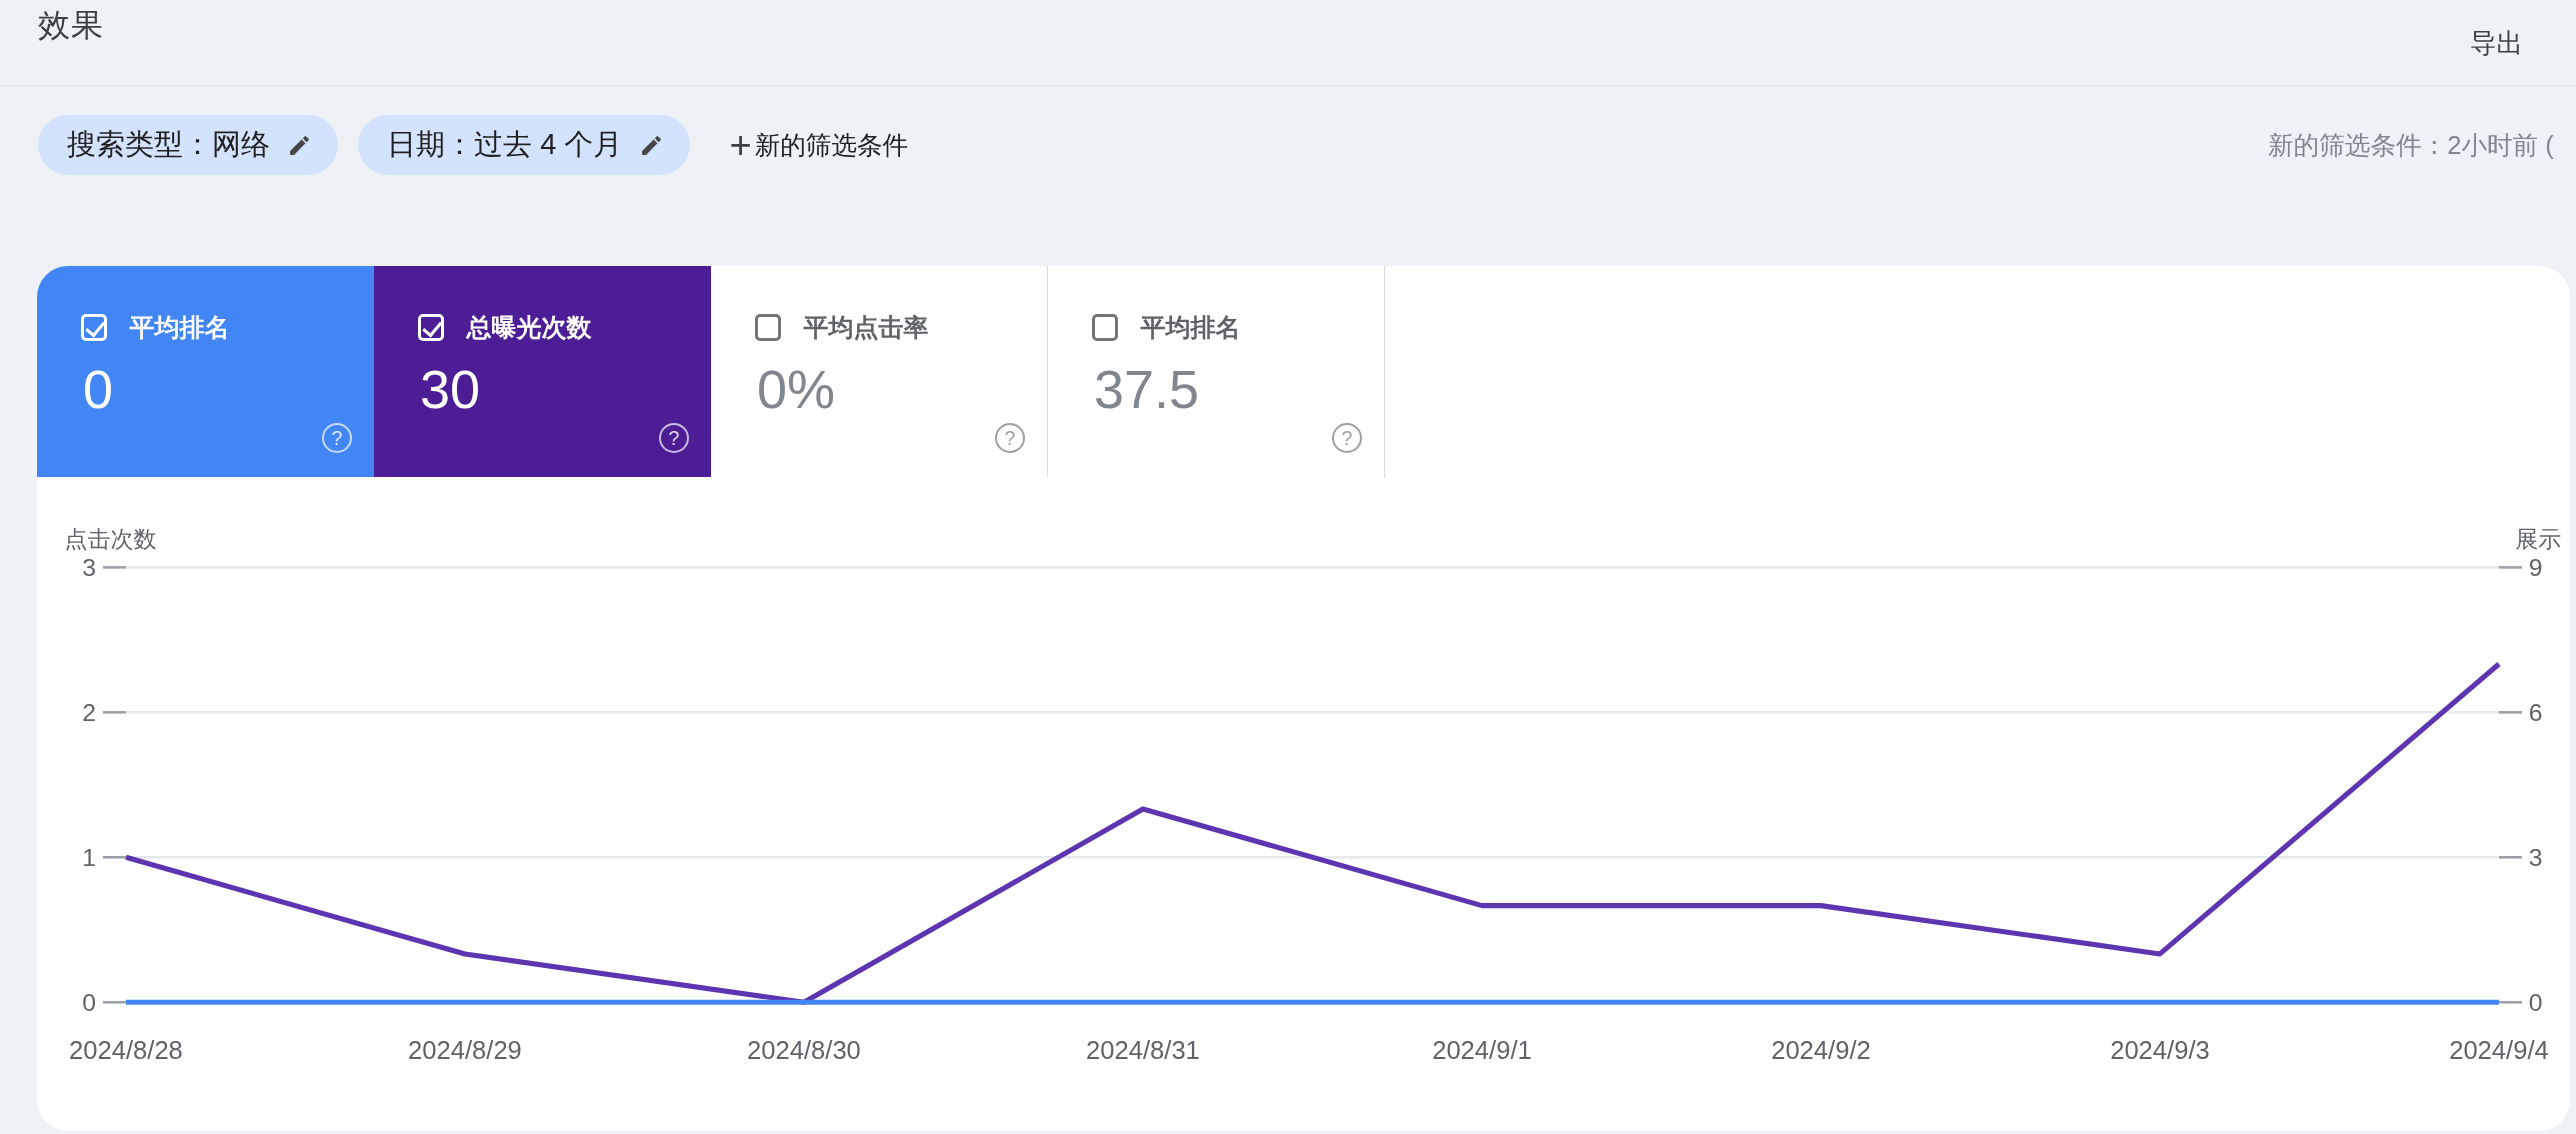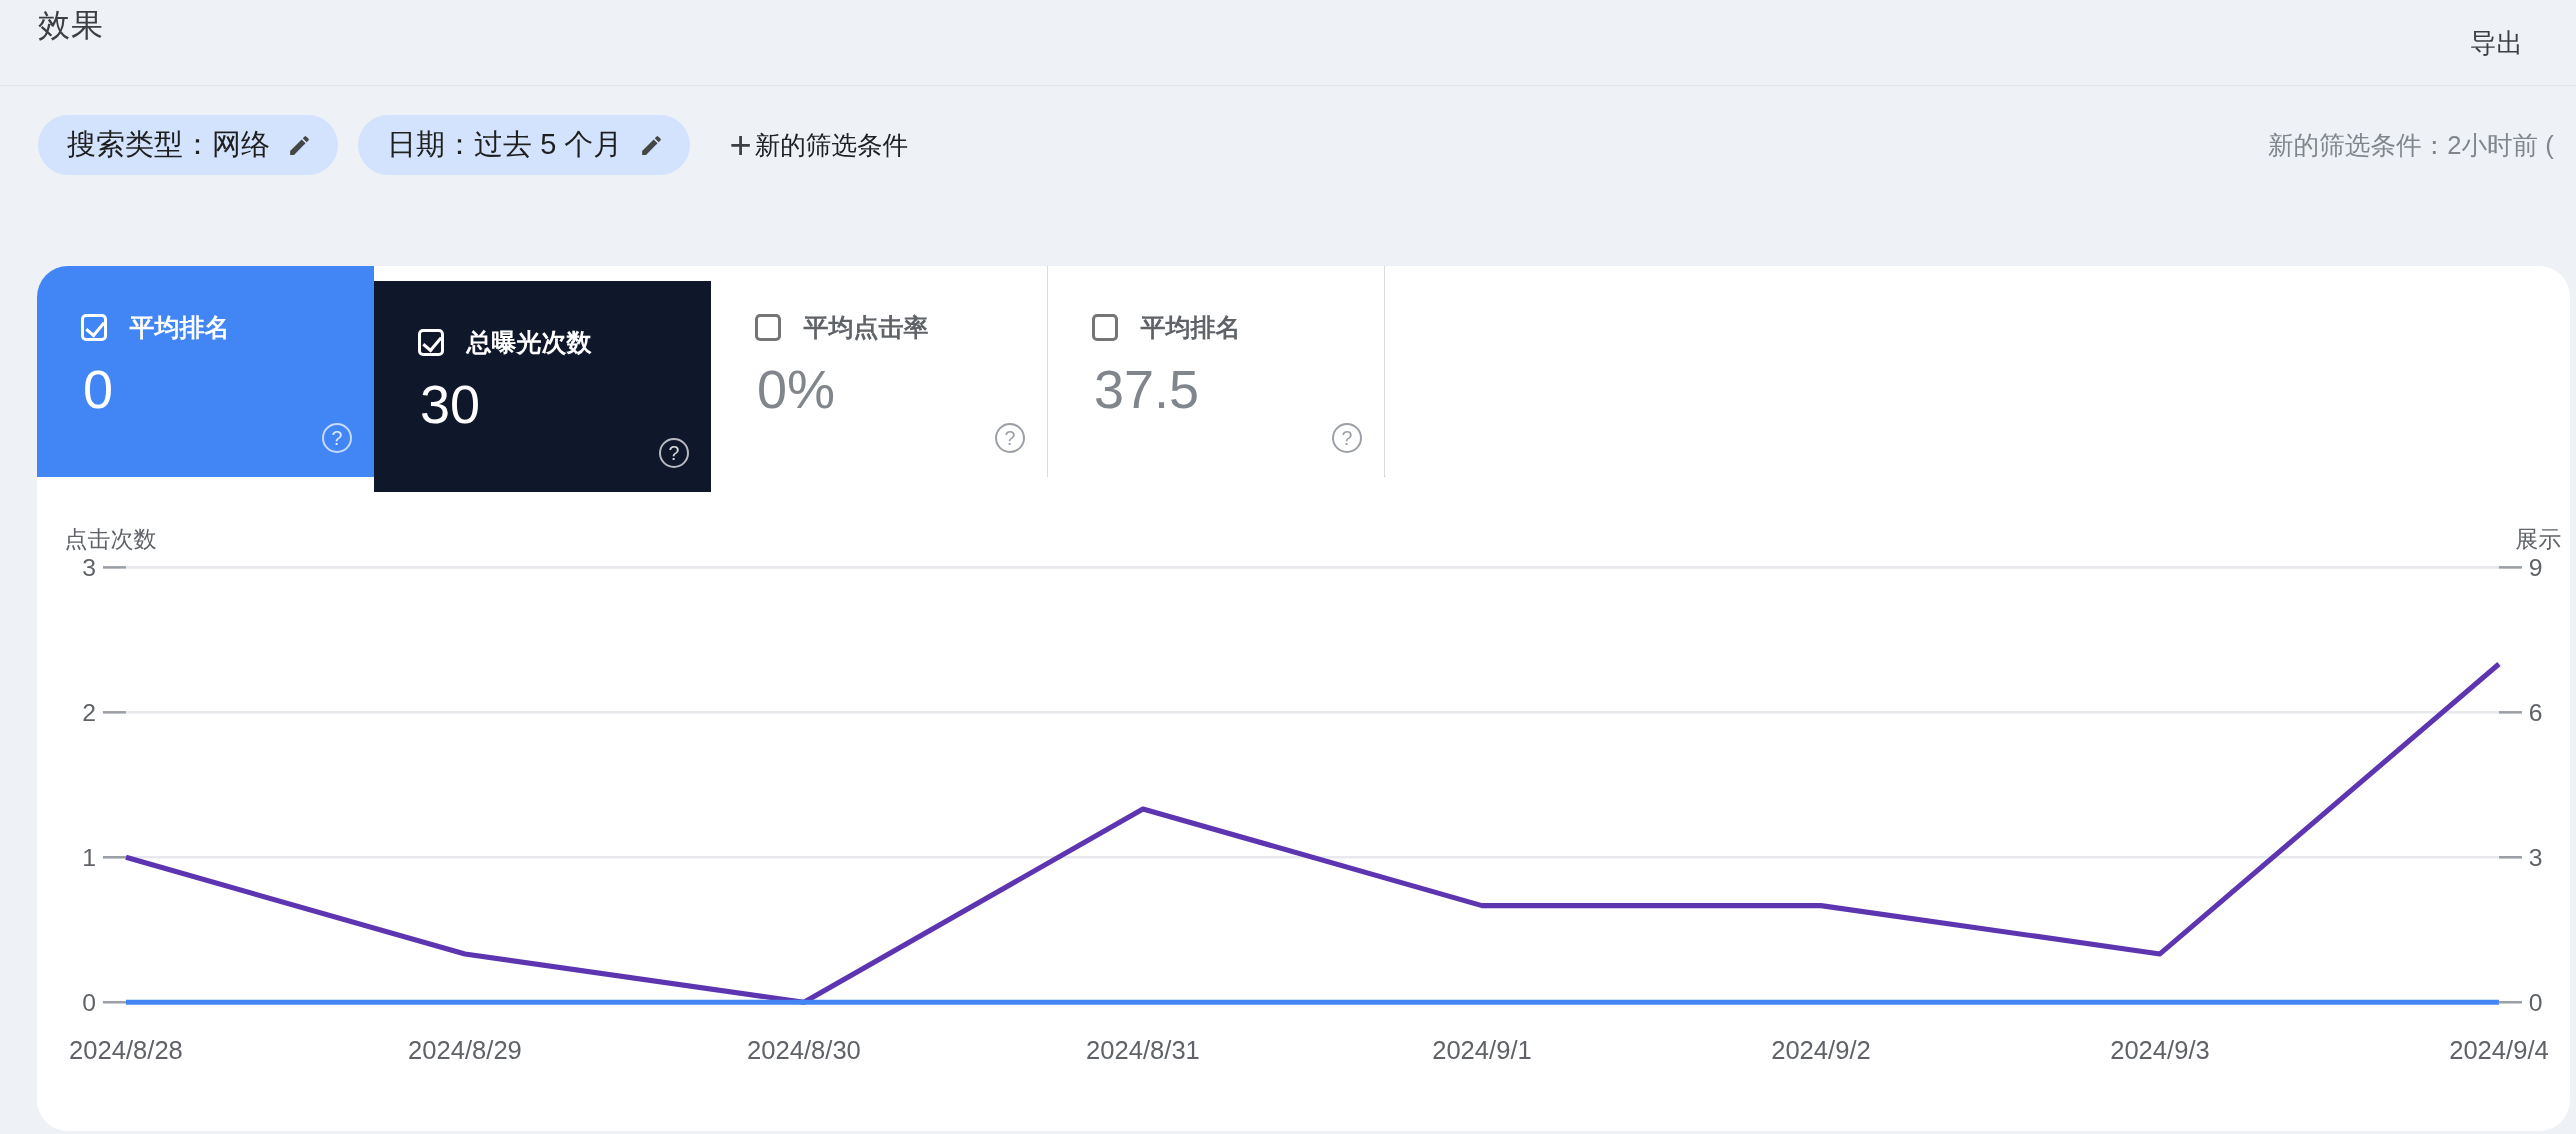--- a/index.html
+++ b/index.html
@@ -109,21 +109,21 @@
 <div class="filter-row">
   <div class="chip">
     <span>搜索类型：网络</span>
     <span class="edit">
       <svg width="25" height="25" viewBox="0 0 24 24" fill="#444746">
         <path d="M3 17.25V21h3.75L17.81 9.94l-3.75-3.75L3 17.25zM20.71 7.04c.39-.39.39-1.02 0-1.41l-2.34-2.34a.996.996 0 0 0-1.41 0l-1.83 1.83 3.75 3.75 1.83-1.83z"></path>
       </svg>
     </span>
   </div>
   <div class="chip">
-    <span>日期：过去 5 个月</span>
+    <span>日期：过去 4 个月</span>
     <span class="edit">
       <svg width="25" height="25" viewBox="0 0 24 24" fill="#444746">
         <path d="M3 17.25V21h3.75L17.81 9.94l-3.75-3.75L3 17.25zM20.71 7.04c.39-.39.39-1.02 0-1.41l-2.34-2.34a.996.996 0 0 0-1.41 0l-1.83 1.83 3.75 3.75 1.83-1.83z"></path>
       </svg>
     </span>
   </div>
   <div class="add-filter">
     <span class="plus">+</span>
     <span class="af-label">新的筛选条件</span>
   </div>
@@ -135,21 +135,21 @@
 
   <div class="cards">
     <div class="card selected" style="background: rgb(66, 133, 244);">
       <div class="card-top">
         <span class="cb checked"></span>
         <span class="card-label">平均排名</span>
       </div>
       <div class="card-value">0</div>
       <span class="help">?</span>
     </div>
-    <div class="card selected" style="background: #0f172a; margin-top: 15px;">
+    <div class="card selected" style="background: #4c1d95;">
       <div class="card-top">
         <span class="cb checked"></span>
         <span class="card-label">总曝光次数</span>
       </div>
       <div class="card-value">30</div>
       <span class="help">?</span>
     </div>
     <div class="card">
       <div class="card-top">
         <span class="cb"></span>

